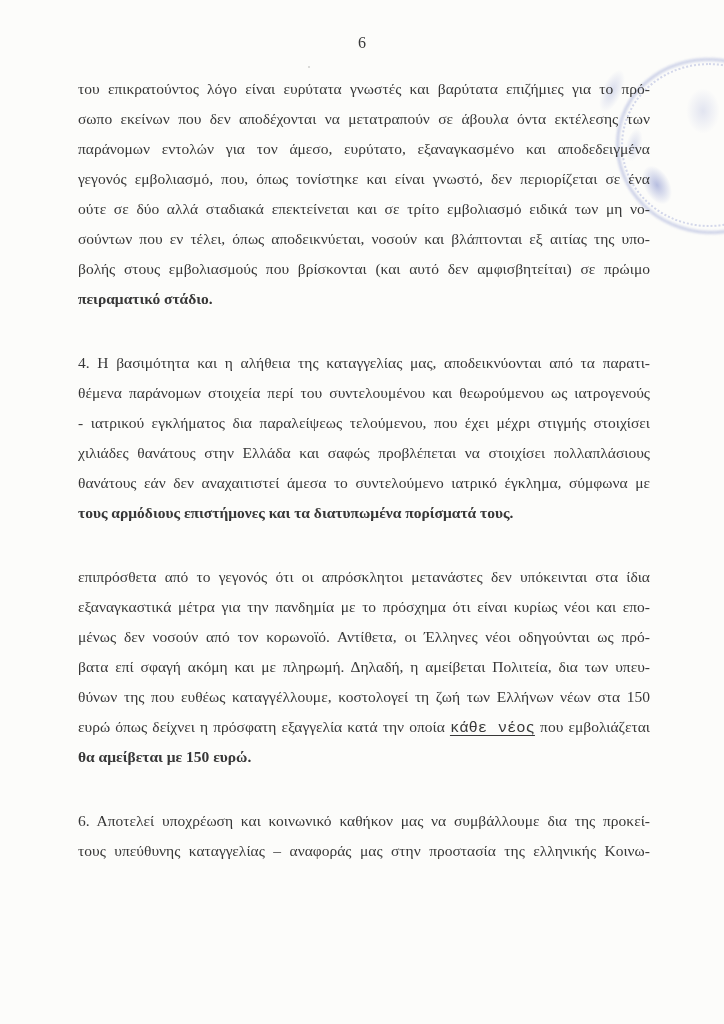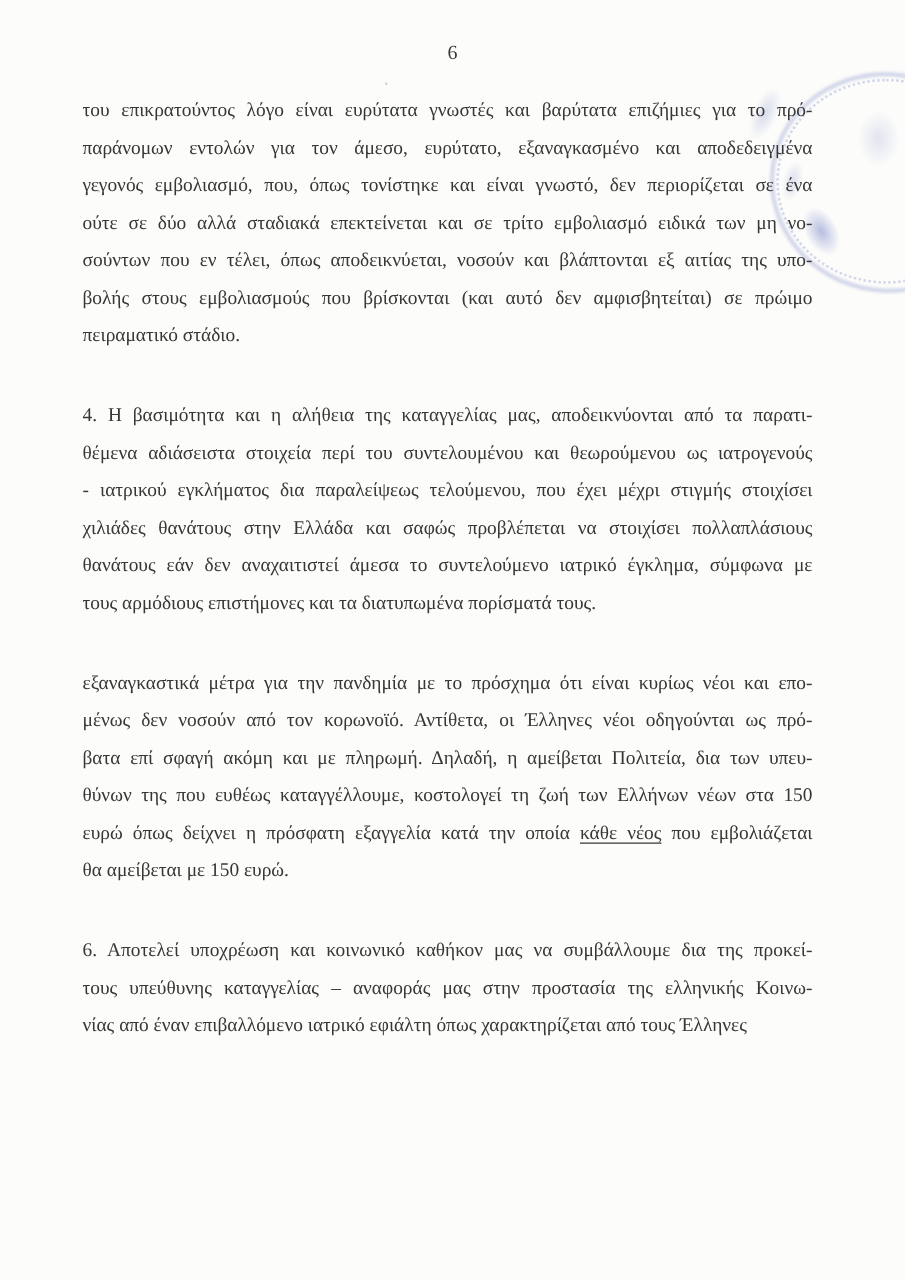--- a/index.html
+++ b/index.html
@@ -11,32 +11,32 @@
     font-family:"Liberation Serif","DejaVu Serif",serif;
     color:#373737;
   }
   .pagenum{
     position:absolute;top:34px;left:0;right:0;
     text-align:center;font-size:16px;color:#3a3a3a;
   }
   .textblock{
     position:absolute;left:62px;top:74px;width:588px;
   }
-  .para{margin:0 0 34px 4px;}
+  .para{margin:0 0 34px 16px;}
   .line{
     font-size:15.5px;
     line-height:30px;
     height:30px;
     overflow:hidden;
     text-align:justify;
     text-align-last:justify;
     color:#373737;
   }
-  .line.last{text-align-last:left;}
-  .u{text-decoration:underline;text-underline-offset:3px;}
+  .line.last{text-align-last:left;font-weight:bold;}
+  .u{text-decoration:underline;text-underline-offset:3px;font-family:Liberation Mono, monospace;}
   
   .stamp-ring{
     position:absolute;left:616px;top:58px;width:182px;height:170px;
     border:3px solid rgba(92,108,190,0.30);
     border-radius:50%;
     filter:blur(1.2px);
     transform:rotate(8deg);
   }
   .stamp-ring2{
     position:absolute;left:621px;top:63px;width:172px;height:160px;
@@ -76,46 +76,47 @@
     <div class="stamp-blob b4"></div>
   </div>
 
   <div class="speck s1"></div>
   <div class="speck s2"></div>
 
   <div class="textblock">
 
     <div class="para">
       <div class="line">του επικρατούντος λόγο είναι ευρύτατα γνωστές και βαρύτατα επιζήμιες για το πρό-</div>
+      <div class="line">σωπο εκείνων που δεν αποδέχονται να μετατραπούν σε άβουλα όντα εκτέλεσης των</div>
       <div class="line">παράνομων εντολών για τον άμεσο, ευρύτατο, εξαναγκασμένο και αποδεδειγμένα</div>
       <div class="line">γεγονός εμβολιασμό, που, όπως τονίστηκε και είναι γνωστό, δεν περιορίζεται σε ένα</div>
       <div class="line">ούτε σε δύο αλλά σταδιακά επεκτείνεται και σε τρίτο εμβολιασμό ειδικά των μη νο-</div>
       <div class="line">σούντων που εν τέλει, όπως αποδεικνύεται, νοσούν και βλάπτονται εξ αιτίας της υπο-</div>
       <div class="line">βολής στους εμβολιασμούς που βρίσκονται (και αυτό δεν αμφισβητείται) σε πρώιμο</div>
       <div class="line last">πειραματικό στάδιο.</div>
     </div>
 
     <div class="para">
       <div class="line">4. Η βασιμότητα και η αλήθεια της καταγγελίας μας, αποδεικνύονται από τα παρατι-</div>
-      <div class="line">θέμενα αδιάσειστα στοιχεία περί του συντελουμένου και θεωρούμενου ως ιατρογενούς</div>
+      <div class="line">θέμενα παράνομων στοιχεία περί του συντελουμένου και θεωρούμενου ως ιατρογενούς</div>
       <div class="line">- ιατρικού εγκλήματος δια παραλείψεως τελούμενου, που έχει μέχρι στιγμής στοιχίσει</div>
       <div class="line">χιλιάδες θανάτους στην Ελλάδα και σαφώς προβλέπεται να στοιχίσει πολλαπλάσιους</div>
       <div class="line">θανάτους εάν δεν αναχαιτιστεί άμεσα το συντελούμενο ιατρικό έγκλημα, σύμφωνα με</div>
       <div class="line last">τους αρμόδιους επιστήμονες και τα διατυπωμένα πορίσματά τους.</div>
     </div>
 
     <div class="para">
+      <div class="line">επιπρόσθετα από το γεγονός ότι οι απρόσκλητοι μετανάστες δεν υπόκεινται στα ίδια</div>
       <div class="line">εξαναγκαστικά μέτρα για την πανδημία με το πρόσχημα ότι είναι κυρίως νέοι και επο-</div>
       <div class="line">μένως δεν νοσούν από τον κορωνοϊό. Αντίθετα, οι Έλληνες νέοι οδηγούνται ως πρό-</div>
       <div class="line">βατα επί σφαγή ακόμη και με πληρωμή. Δηλαδή, η αμείβεται Πολιτεία, δια των υπευ-</div>
       <div class="line">θύνων της που ευθέως καταγγέλλουμε, κοστολογεί τη ζωή των Ελλήνων νέων στα 150</div>
       <div class="line"><span>ευρώ όπως δείχνει η πρόσφατη εξαγγελία κατά την οποία </span><span class="u">κάθε νέος</span><span> που εμβολιάζεται</span></div>
       <div class="line last">θα αμείβεται με 150 ευρώ.</div>
     </div>
 
     <div class="para">
       <div class="line">6. Αποτελεί υποχρέωση και κοινωνικό καθήκον μας να συμβάλλουμε δια της προκεί-</div>
       <div class="line">τους υπεύθυνης καταγγελίας – αναφοράς μας στην προστασία της ελληνικής Κοινω-</div>
-      <div class="line last">νίας από έναν επιβαλλόμενο ιατρικό εφιάλτη όπως χαρακτηρίζεται από τους Έλληνες</div>
     </div>
 
   </div>
 </div>
 
 </body></html>

